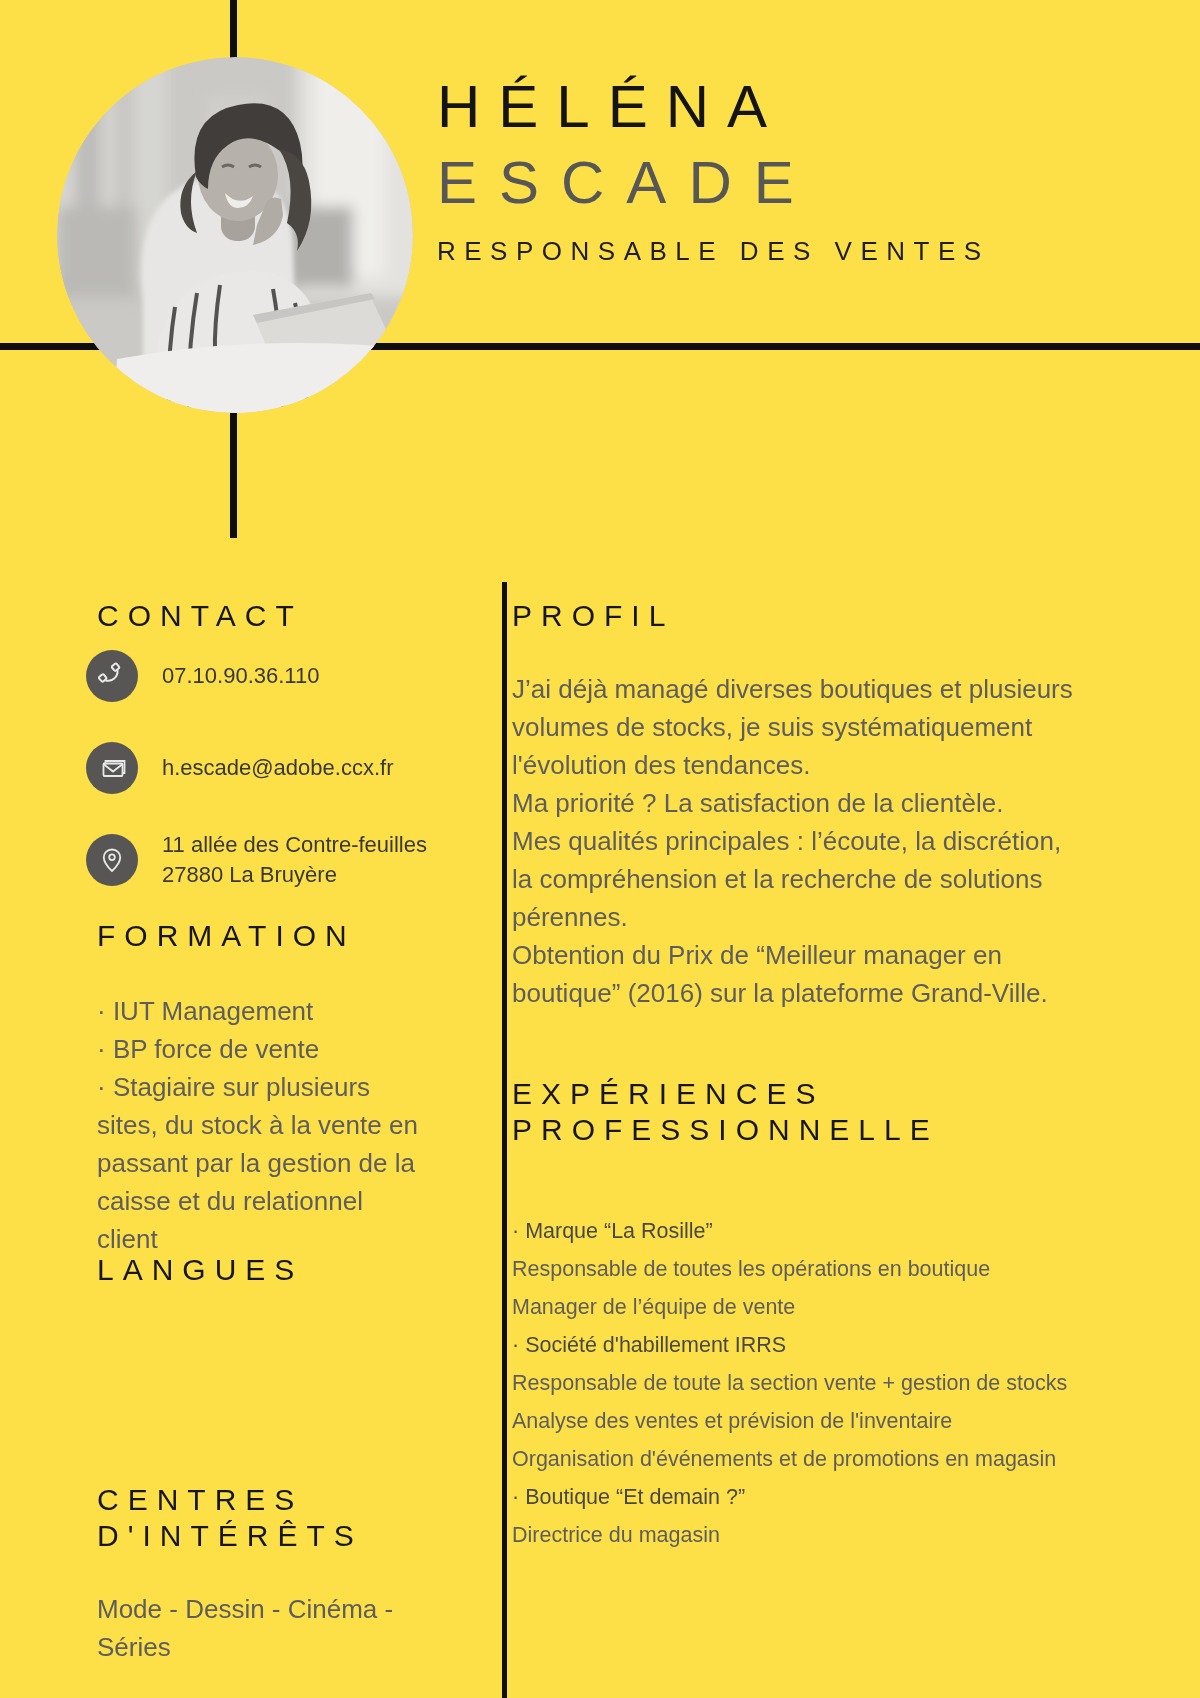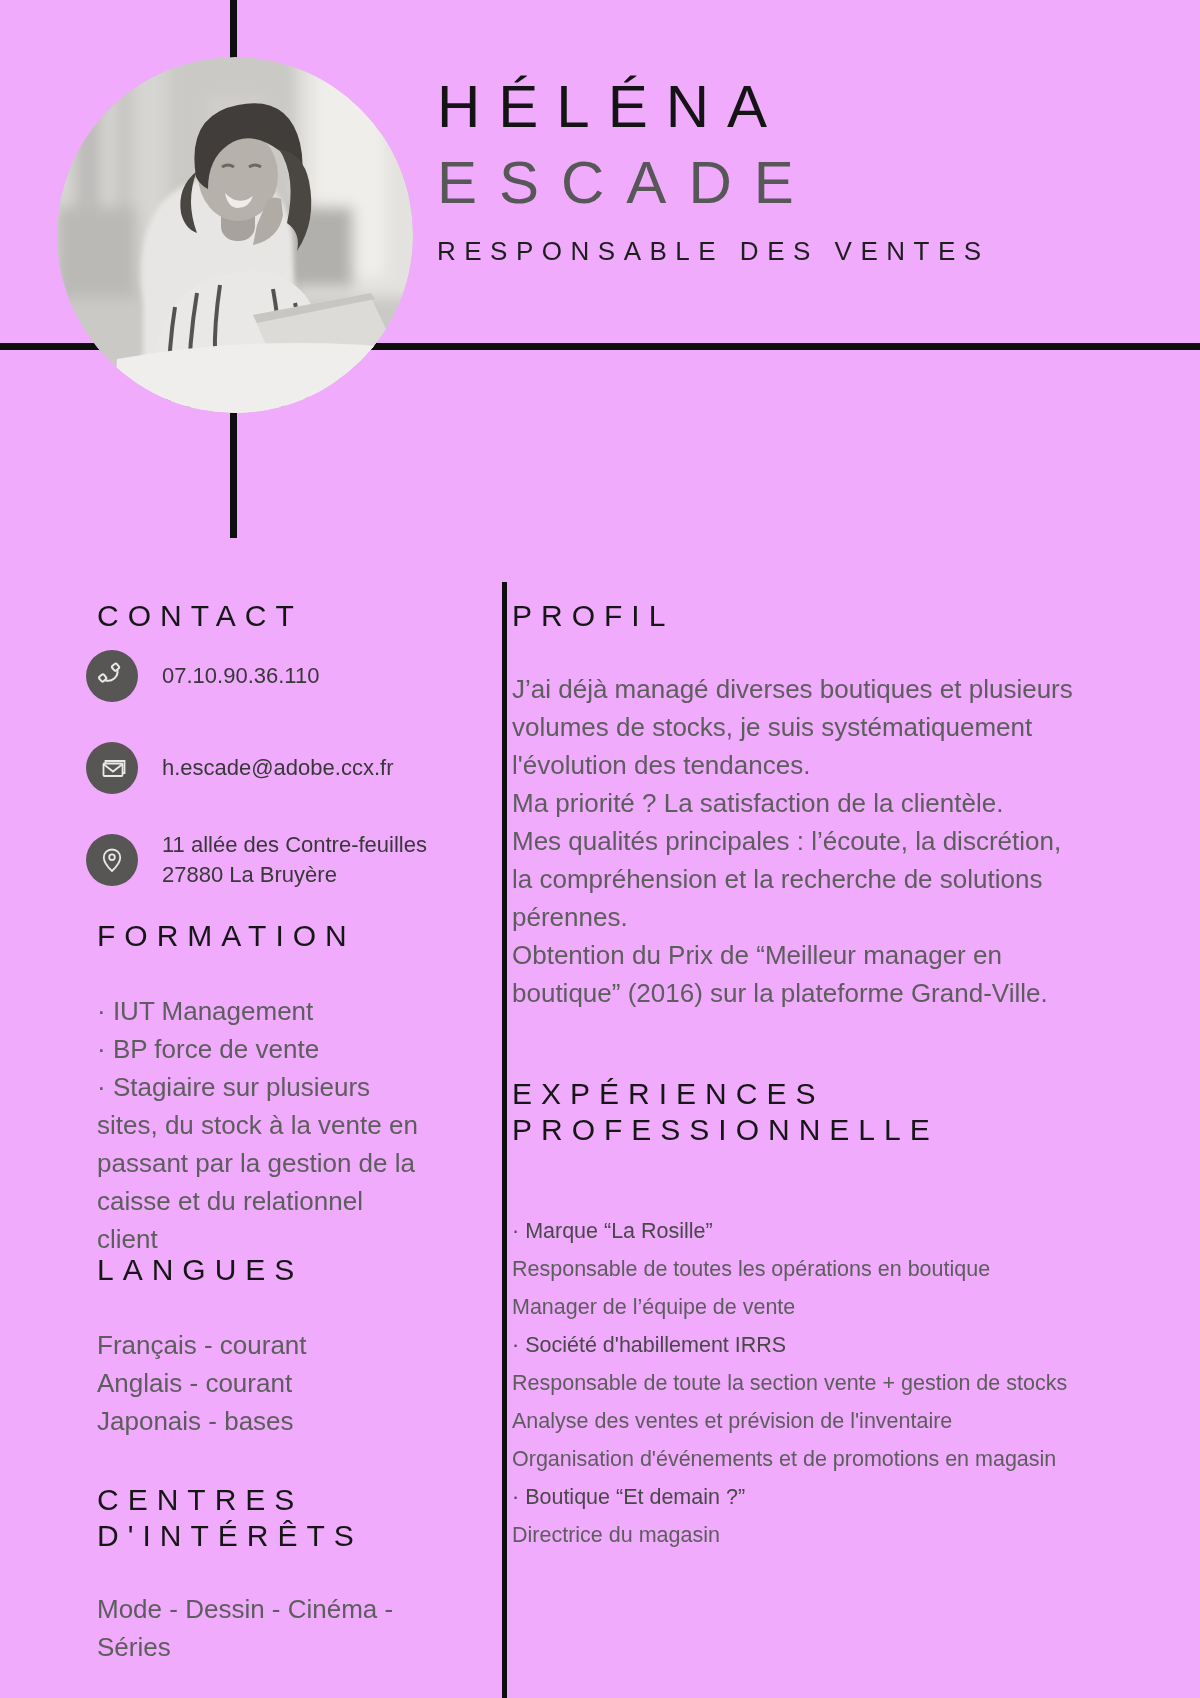--- a/index.html
+++ b/index.html
@@ -2,21 +2,21 @@
 <html><head>
 <meta charset="utf-8">
 <style>
   * { margin: 0; padding: 0; box-sizing: border-box; }
   html, body { background: #e8e7e5; }
   body { font-family: "Liberation Sans", "DejaVu Sans", sans-serif; }
   .page {
     position: relative;
     width: 1200px;
     height: 1698px;
-    background: #f0abfc;
+    background: #fde047;
     overflow: hidden;
     margin: 0 auto;
   }
   
   .vline-top   { position: absolute; left: 230px; top: 0;     width: 7px;  height: 538px; background: #0e0e0e; }
   .hline       { position: absolute; left: 0;     top: 343px; width: 1200px; height: 7px; background: #0e0e0e; }
   .vline-divider { position: absolute; left: 502px; top: 582px; width: 5px; height: 1116px; background: #0e0e0e; }
 
   
   .photo-wrap {
@@ -169,25 +169,20 @@
   </div>
 
   <div class="heading abs" style="left:97px; top:918px;">FORMATION</div>
   <div class="abs body-text" style="left:97px; top:992px; width:332px;">
     <div>· IUT Management</div>
     <div>· BP force de vente</div>
     <div>· Stagiaire sur plusieurs sites, du stock à la vente en passant par la gestion de la caisse et du relationnel client</div>
   </div>
 
   <div class="heading abs" style="left:97px; top:1252px;">LANGUES</div>
-  <div class="abs body-text" style="left:97px; top:1326px; width:340px;">
-    <div>Français - courant</div>
-    <div>Anglais - courant</div>
-    <div>Japonais - bases</div>
-  </div>
 
   <div class="abs" style="left:97px; top:1482px;">
     <div class="heading">CENTRES</div>
     <div class="heading">D'INTÉRÊTS</div>
   </div>
   <div class="abs body-text" style="left:97px; top:1590px; width:360px;">Mode - Dessin - Cinéma - Séries</div>
 
   <div class="heading abs" style="left:512px; top:598px;">PROFIL</div>
   <div class="abs body-text" style="left:512px; top:670px; width:562px;">
     <p class="para">J’ai déjà managé diverses boutiques et plusieurs volumes de stocks, je suis systématiquement l'évolution des tendances.</p>

